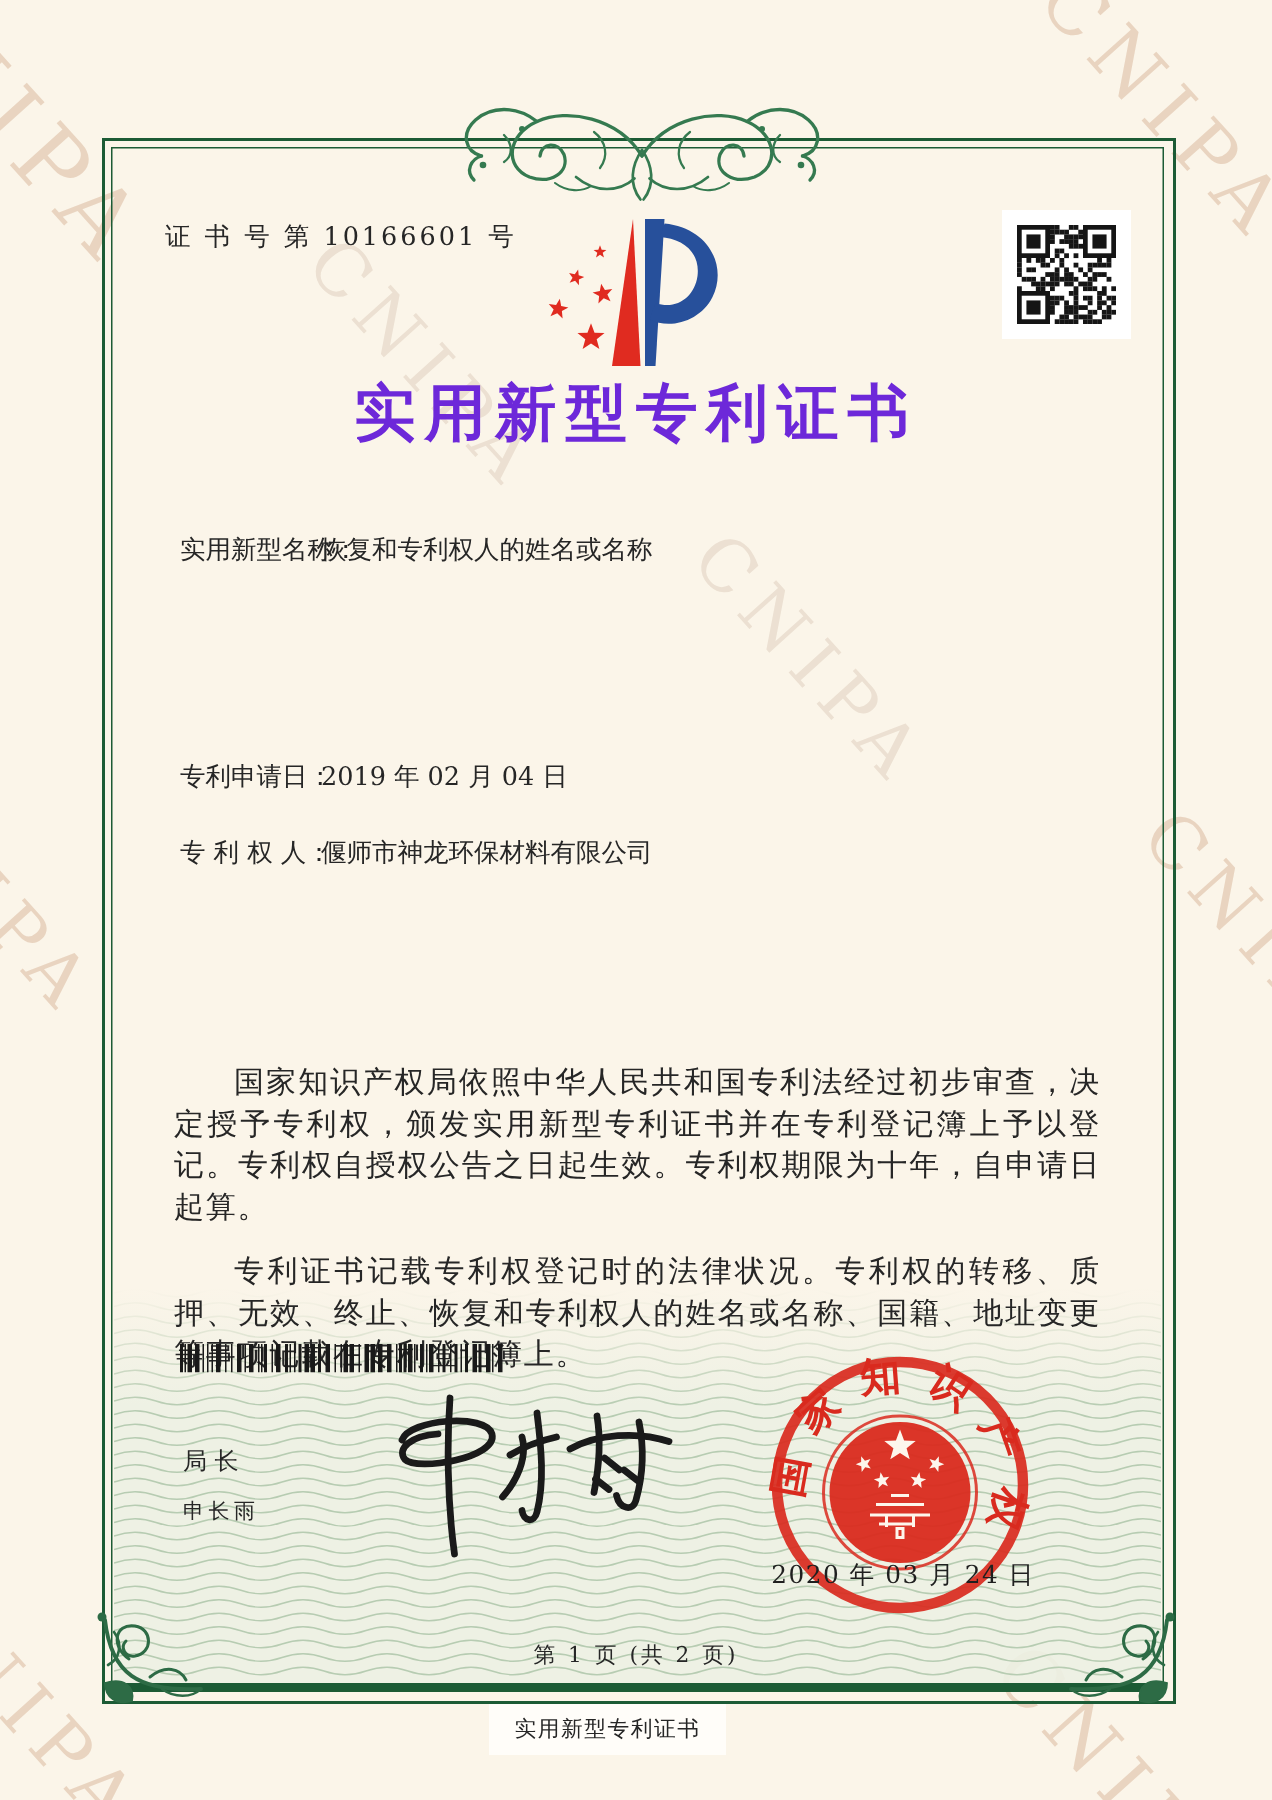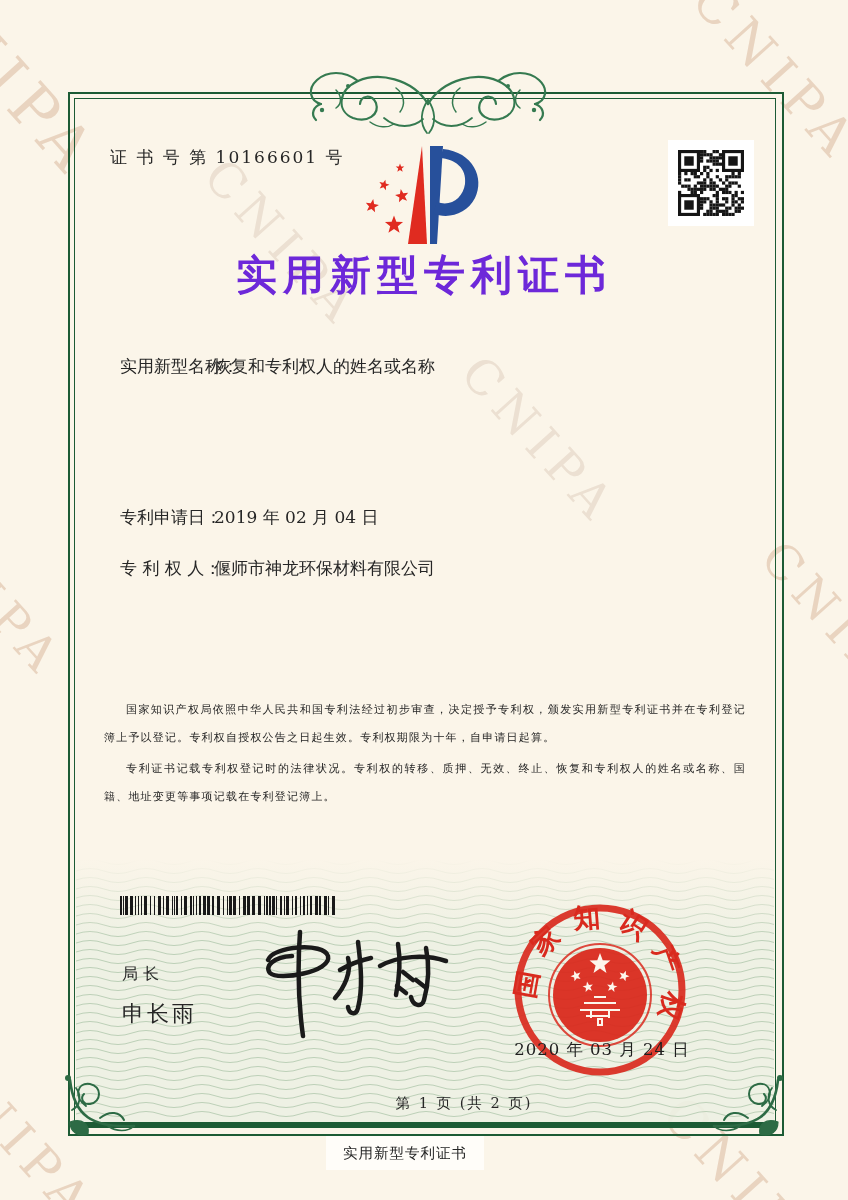--- a/index.html
+++ b/index.html
@@ -23,35 +23,35 @@
   .qrbox{position:absolute;left:668px;top:140px;width:86px;height:86px;background:#ffffff;z-index:5;}
   .qrbox svg{position:absolute;left:10px;top:10px;}
   .title{position:absolute;left:68px;top:248px;width:712px;text-align:center;font-size:41px;
          font-weight:bold;letter-spacing:6px;color:#6d28d9;z-index:5;}
   .frow{position:absolute;left:120px;height:24px;font-size:17px;z-index:5;white-space:nowrap;}
   .frow .lbl{display:inline-block;width:94px;}
   .frow .val{display:inline-block;}
   .lbl2{position:absolute;left:330px;top:0;}
   .val2{position:absolute;left:433px;top:0;}
   .body-text{position:absolute;left:100px;top:692px;width:650px;z-index:5;}
-  .body-text p{margin:4px;font-size:11px;line-height:27.5px;letter-spacing:1.2px;
+  .body-text p{margin:16px;font-size:20px;line-height:27.5px;letter-spacing:1.2px;
                text-align:justify;text-indent:2em;}
   .guil{position:absolute;left:76px;top:854px;z-index:3;}
   .guilfade{position:absolute;left:76px;top:854px;width:698px;height:84px;z-index:3;
             background:linear-gradient(#fbf5e9 6%,rgba(251,245,233,0));}
   .barcode{position:absolute;left:120px;top:896px;z-index:5;}
   .signer-title{position:absolute;left:122px;top:964px;font-size:16px;letter-spacing:5px;z-index:5;}
-  .signer-name{position:absolute;left:122px;top:999px;font-size:22px;letter-spacing:3px;z-index:5;}
+  .signer-name{position:absolute;left:122px;top:999px;font-size:14px;letter-spacing:3px;z-index:5;}
   .sig{position:absolute;left:240px;top:928px;z-index:5;}
   .seal{position:absolute;left:506px;top:898px;z-index:5;}
   .ringtext{font-size:27px;font-weight:bold;fill:#d92a1e;letter-spacing:15px;
             font-family:"DejaVu Serif",serif;}
   .sealdate{font-size:16.5px;fill:#1f1f1f;letter-spacing:1px;font-family:"DejaVu Serif",serif;}
   .pagenum{position:absolute;left:68px;top:1094px;width:712px;text-align:center;font-size:14.5px;
-           letter-spacing:2px;z-index:5;padding-left:40px;}
+           letter-spacing:2px;z-index:5;}
   .note{position:absolute;left:326px;top:1136px;width:158px;height:34px;background:#fffdf9;
         text-align:center;line-height:34px;font-size:14.5px;letter-spacing:1px;z-index:6;}
   svg{display:block;}
 </style>
 </head>
 <body>
 
 <div class="page">
 
   <span class="wm" style="left:-55px;top:-45px;font-size:62px;">CNIPA</span>

